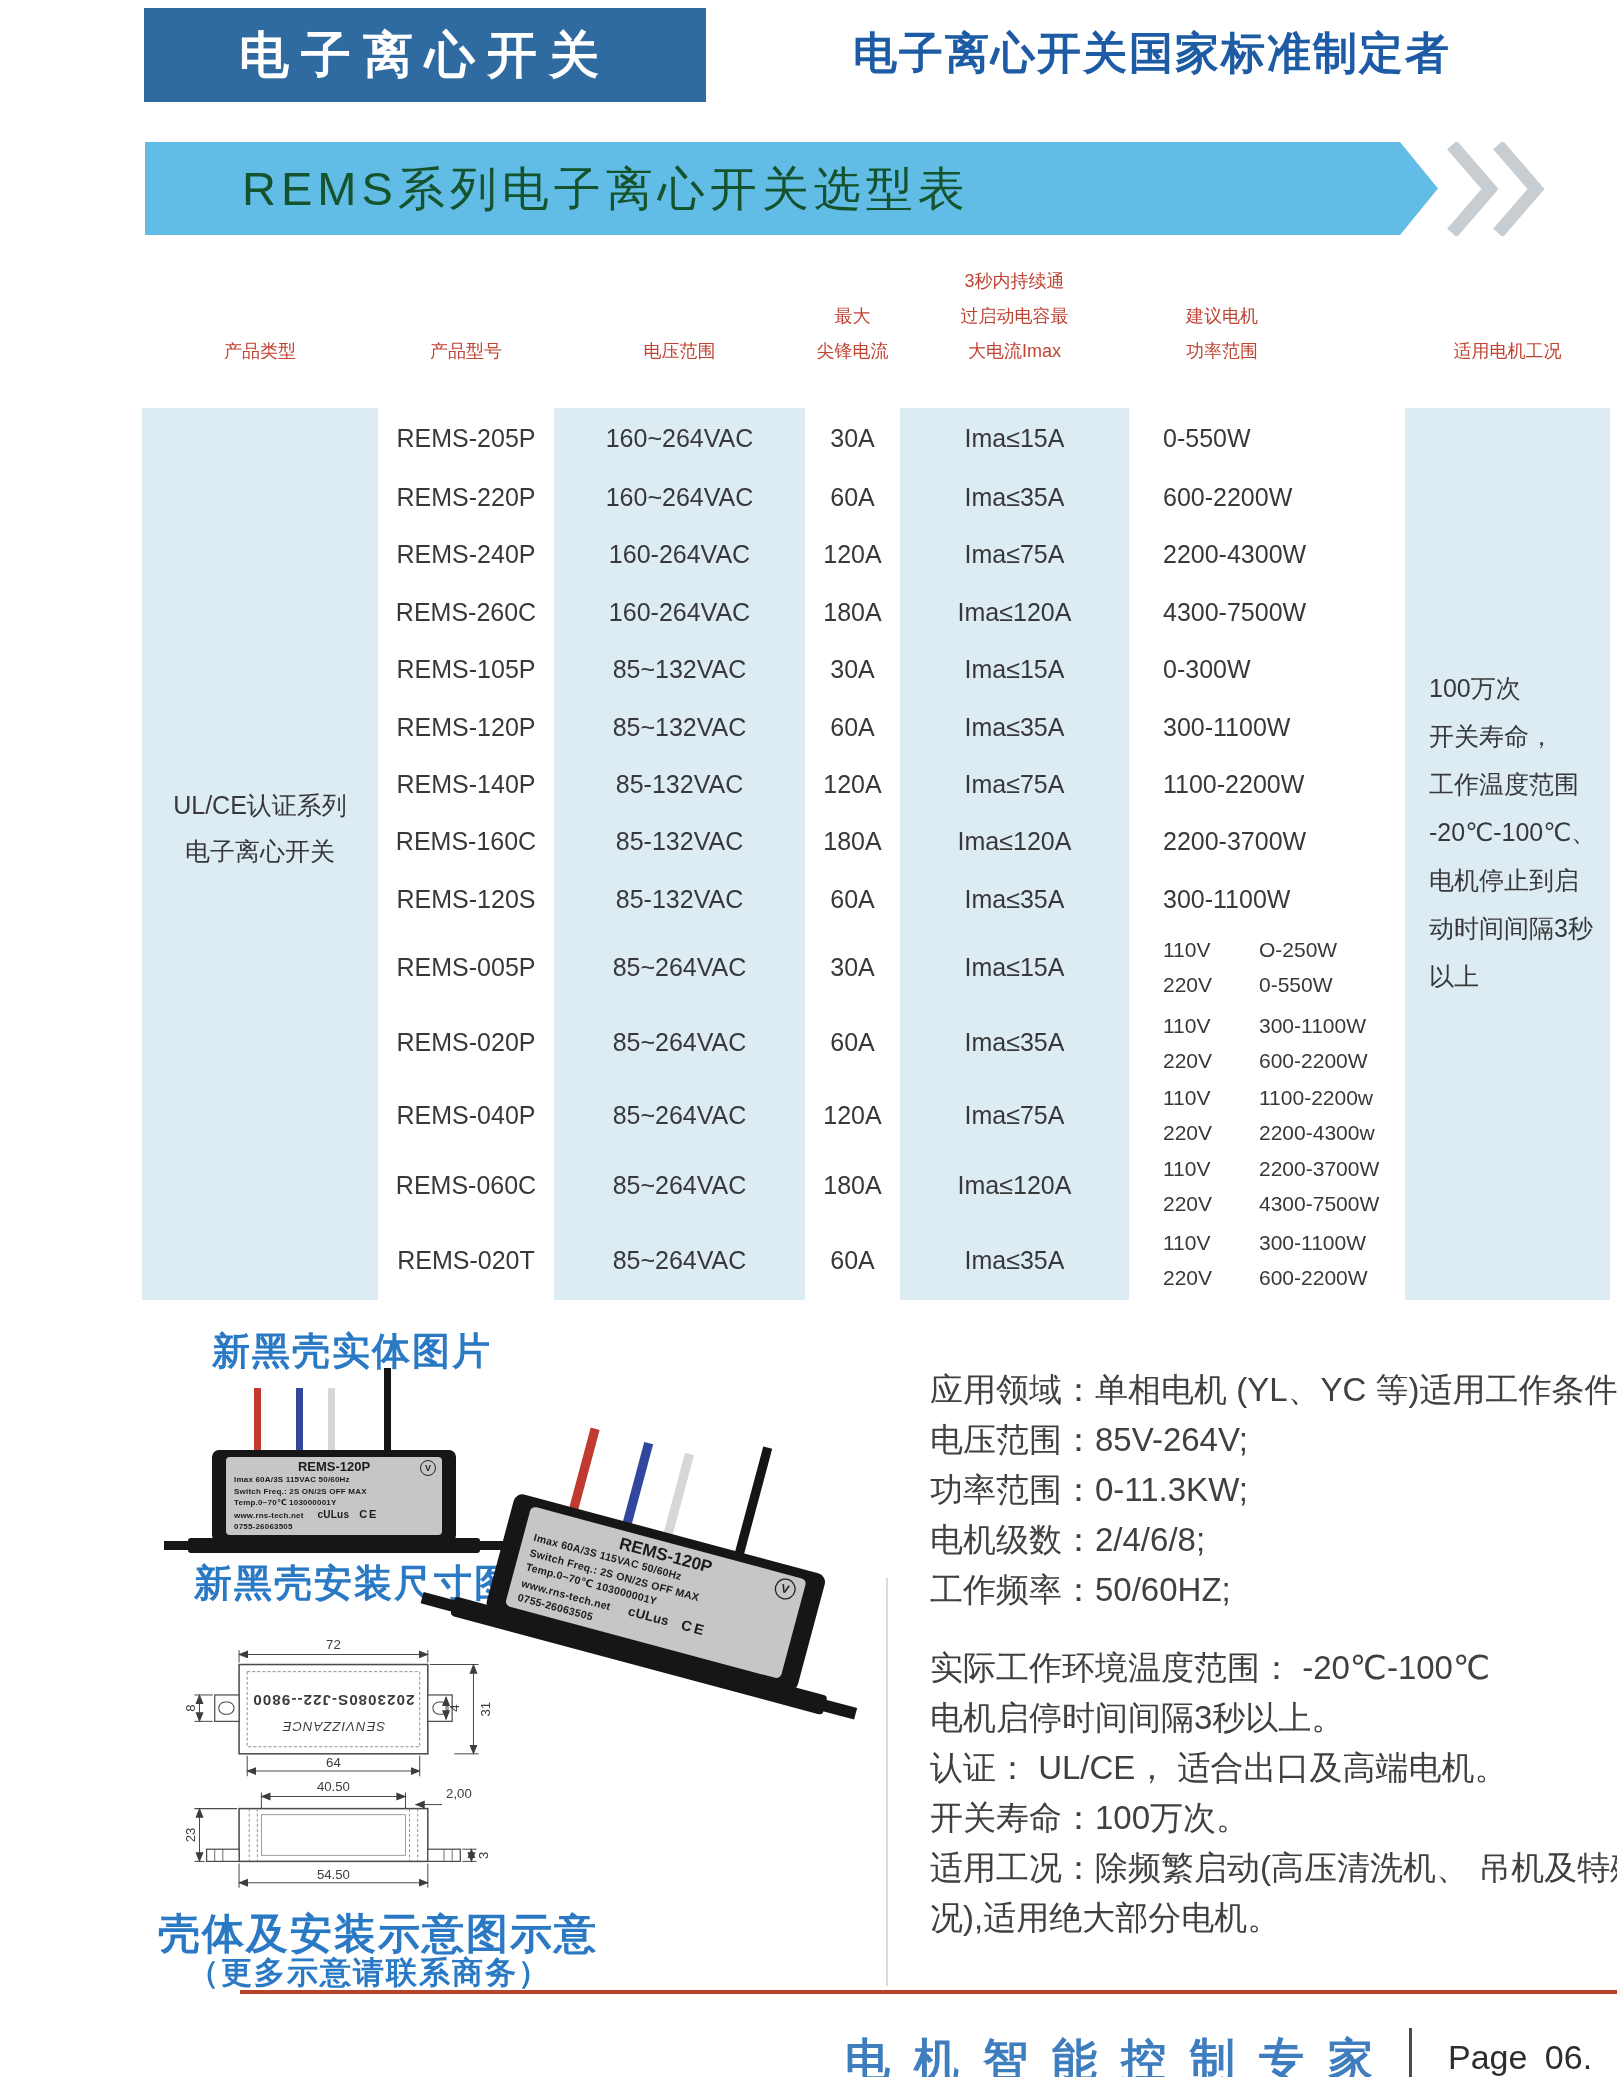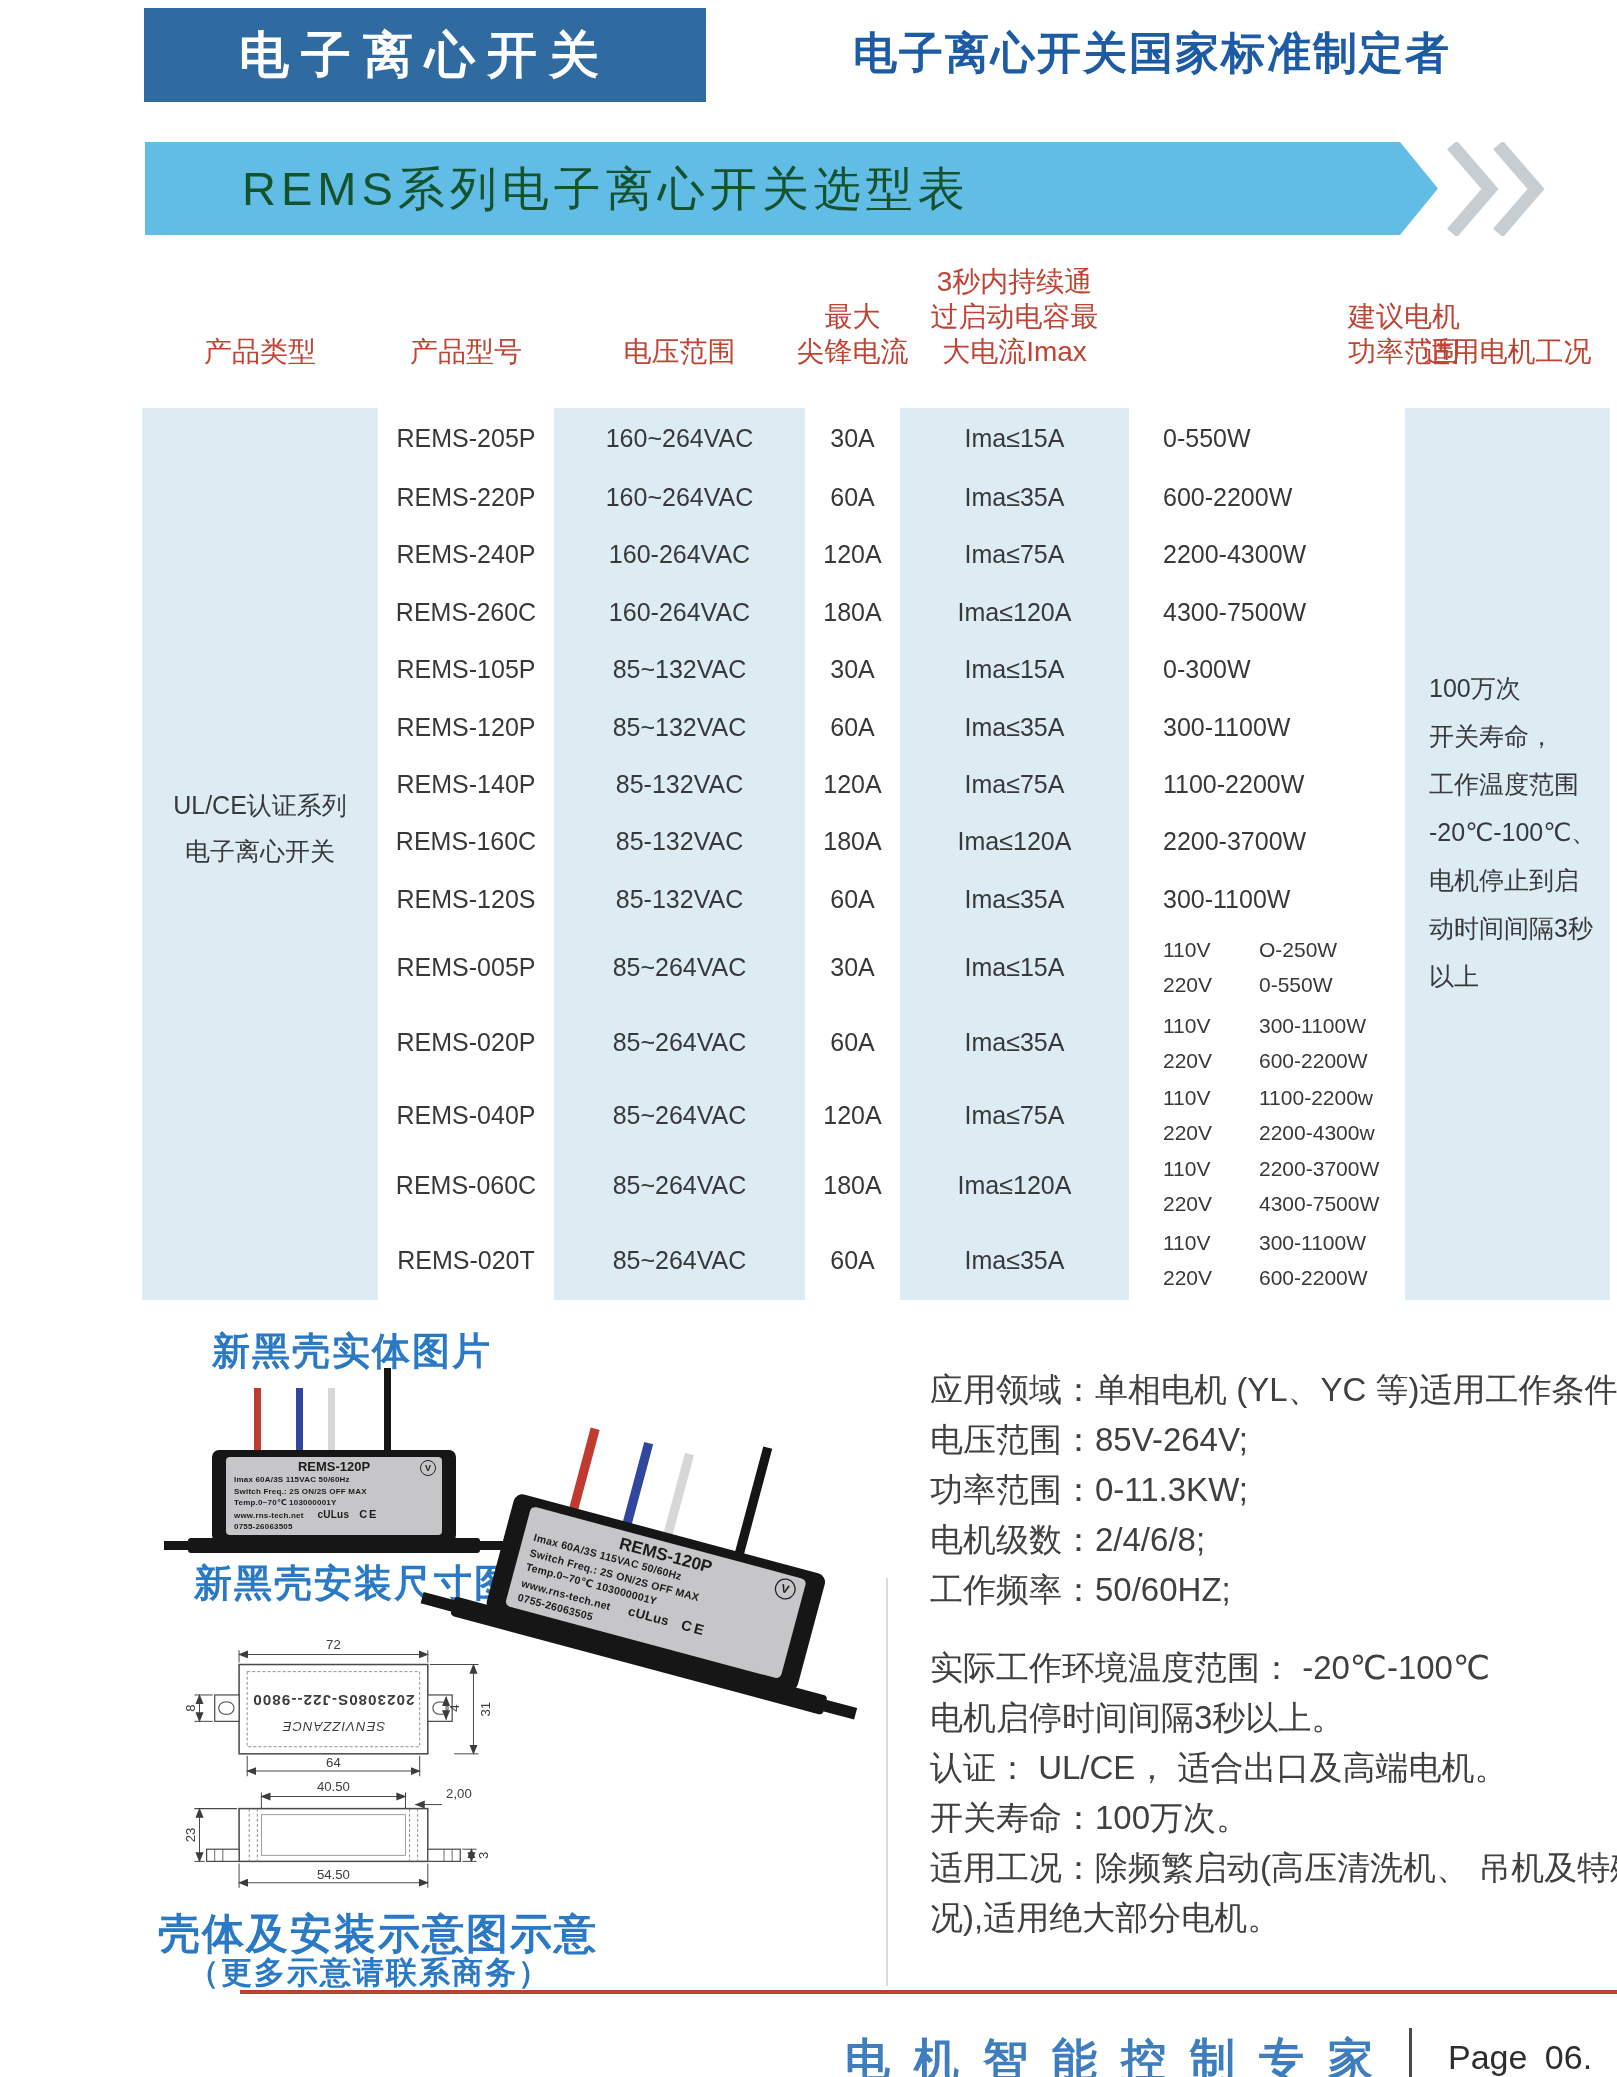--- a/index.html
+++ b/index.html
@@ -20,27 +20,27 @@
   .banner{position:absolute;left:145px;top:142px;width:1293px;height:93px;background:var(--banner_blue);
     clip-path:polygon(0 0,calc(100% - 38px) 0,100% 50%,calc(100% - 38px) 100%,0 100%);}
   .banner-title{position:absolute;left:97px;top:0;line-height:93px;color:#14532d;font-size:47px;font-weight:300;letter-spacing:5px;white-space:nowrap;}
   .chevrons{position:absolute;left:1446px;top:142px;}
 
   
   .colbg{position:absolute;top:408px;height:892px;background:var(--cell_blue);}
   .bg1{left:142px;width:236px;} .bg3{left:554px;width:251px;}
   .bg5{left:900px;width:229px;} .bg7{left:1405px;width:205px;}
 
-  .th{position:absolute;color:var(--header_red);font-size:28px;line-height:35px;text-align:center;white-space:nowrap;}
+  .th{position:absolute;color:var(--header_red);font-size:18px;line-height:35px;text-align:center;white-space:nowrap;}
   .th1{left:142px;width:236px;top:334px;}
   .th2{left:378px;width:176px;top:334px;}
   .th3{left:554px;width:251px;top:334px;}
   .th4{left:785px;width:135px;top:299px;}
   .th5{left:900px;width:229px;top:264px;}
-  .th6{left:1184px;width:276px;top:299px;text-align:right;padding-left:34px;box-sizing:border-box;font-family:Liberation Serif, serif;}
+  .th6{left:1152px;width:276px;top:299px;text-align:left;padding-left:34px;box-sizing:border-box;font-family:Liberation Serif, serif;}
   .th7{left:1405px;width:205px;top:334px;}
 
   .tbl{position:absolute;left:142px;top:408px;width:1468px;height:892px;display:grid;
     grid-template-columns:236px 176px 251px 95px 229px 276px 205px;
     grid-template-rows:61px 57px 57px 58px 57px 58px 57px 57px 58px 78px 73px 72px 69px 80px;}
   .cell{display:flex;align-items:center;font-size:25px;color:var(--text_dark);white-space:nowrap;}
   .c-model,.c-volt,.c-peak,.c-imax{justify-content:center;}
   .c-power{justify-content:flex-start;padding-left:34px;box-sizing:border-box;}
   .c-power.dual{flex-direction:column;align-items:flex-start;justify-content:center;font-size:21px;line-height:35px;}
   .pw-line{display:flex;}

